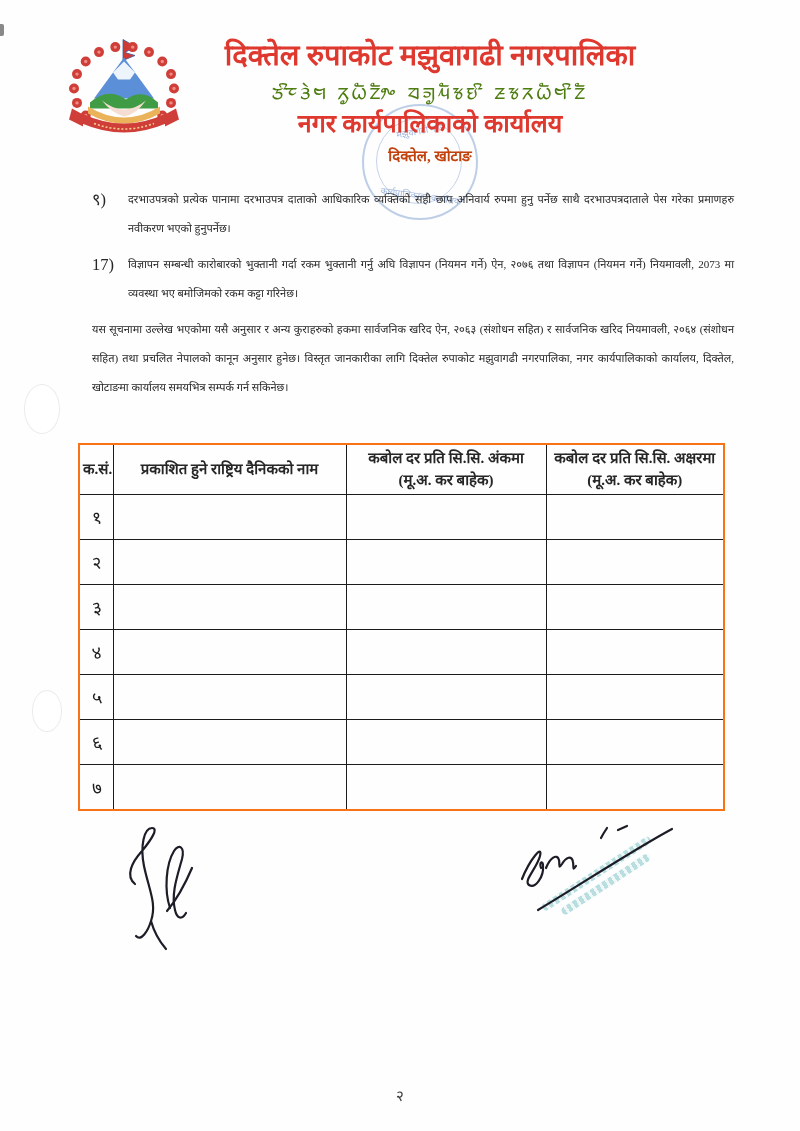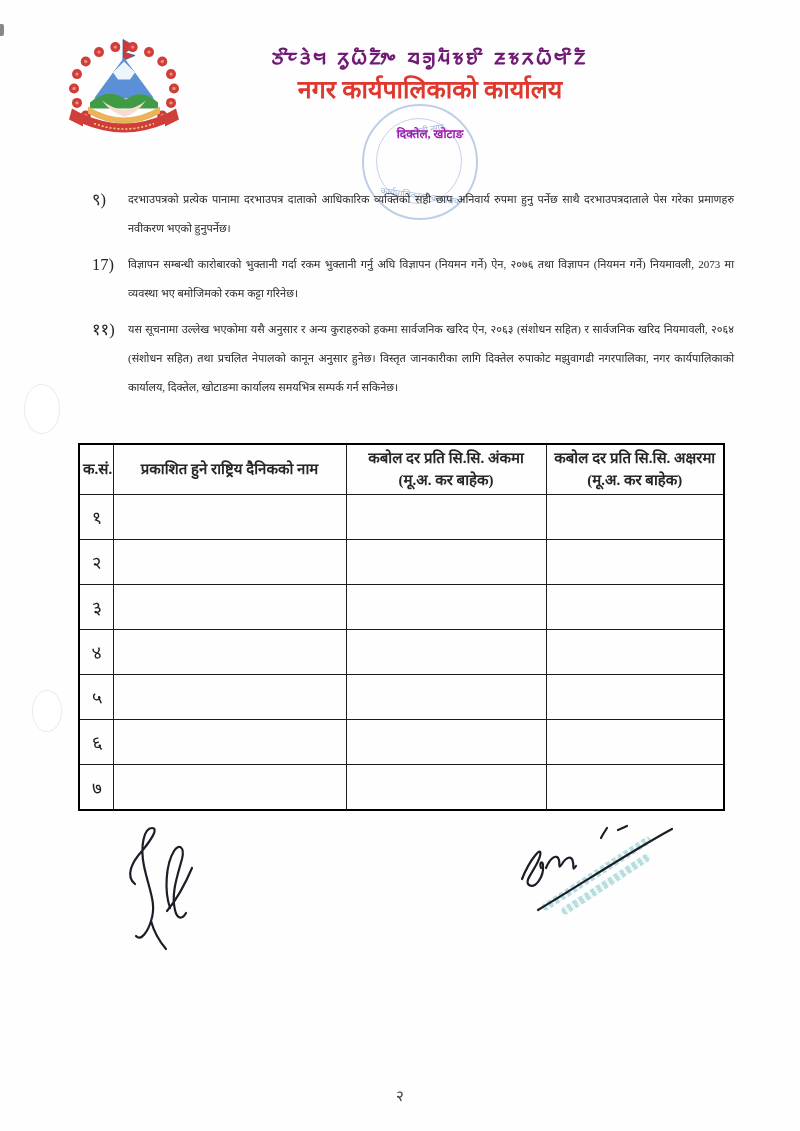--- a/index.html
+++ b/index.html
@@ -6,43 +6,43 @@
   .sheet{
     position:relative;width:800px;height:1131px;margin:0 auto;
     background:#fefefe;overflow:hidden;
     font-family:"Liberation Serif","DejaVu Serif",serif;
     color:#262626;
   }
   
   .emblem{position:absolute;left:64px;top:38px;width:120px;height:106px;}
   .head-text{position:absolute;left:160px;top:38px;width:540px;text-align:center;}
   .title-main{font-size:29px;font-weight:bold;color:#df382e;line-height:1.2;}
-  .title-kirat{font-size:23px;font-weight:bold;color:#701a75;letter-spacing:3px;margin-top:5px;line-height:1.2;}
+  .title-kirat{font-size:23px;font-weight:normal;color:#4d7c0f;letter-spacing:3px;margin-top:5px;line-height:1.2;}
   .title-office{font-size:25px;font-weight:bold;color:#df382e;margin-top:4px;line-height:1.2;}
-  .title-addr{font-size:12px;font-weight:bold;color:#a21caf;margin-top:20px;}
+  .title-addr{font-size:15px;font-weight:bold;color:#c2410c;margin-top:6px;}
   
   .stamp{position:absolute;left:362px;top:104px;width:112px;height:112px;border-radius:50%;
          border:2px solid rgba(100,140,200,.42);z-index:0;}
   .stamp .inner{position:absolute;left:12px;top:12px;width:84px;height:84px;border-radius:50%;
          border:1px solid rgba(100,140,200,.38);}
   .stamp .arc-top{position:absolute;left:0;right:0;top:18px;text-align:center;font-size:9px;
          color:rgba(80,120,190,.55);transform:rotate(-10deg);}
   .stamp .arc-bottom{position:absolute;left:0;right:0;bottom:16px;text-align:center;font-size:9px;
          color:rgba(80,120,190,.55);transform:rotate(8deg);}
   .head-text, .clauses{position:absolute;z-index:2;}
   
   .clauses{left:92px;top:185px;width:642px;}
   .clause{display:flex;margin-bottom:7px;}
   .clause-num{flex:0 0 36px;font-size:16.5px;line-height:29px;}
   .clause-text{flex:1;font-size:11px;line-height:29px;text-align:justify;}
   
   .rate-table{position:absolute;left:78px;top:443px;border-collapse:collapse;table-layout:fixed;
               width:645px;z-index:2;}
   .rate-table th,.rate-table td{border:1.5px solid #1c1c1c;padding:0 3px;vertical-align:middle;}
-  .rate-table{border:2px solid #000000;}
+  .rate-table{border:2px solid #f97316;}
   .rate-table th{height:49px;font-size:15px;font-weight:600;text-align:center;line-height:1.45;}
   .rate-table td{height:44px;font-size:17px;}
   .serial-cell{text-align:center;}
   .serial{display:inline-block;transform:rotate(-13deg);font-size:18px;color:#1e1e1e;}
   
   .sig{position:absolute;z-index:3;}
   .teal-stamp{position:absolute;left:538px;top:868px;width:128px;transform:rotate(-33deg);z-index:2;}
   .teal-line{height:8px;border-radius:4px;margin-bottom:6px;
      background:repeating-linear-gradient(90deg,rgba(70,170,175,.38) 0 4px,rgba(70,170,175,.08) 4px 7px);}
   .teal-line.l2{width:104px;margin-left:14px;}
@@ -113,36 +113,36 @@
     <path d="M30,85 Q60,96 90,85" stroke="rgba(255,235,160,0.85)" stroke-width="1.6" fill="none" stroke-dasharray="2,2"></path>
   </svg>
 
   <div class="stamp">
     <div class="inner"></div>
     <div class="arc-top">मझुवागढी नगर</div>
     <div class="arc-bottom">कार्यपालिकाको कार्यालय</div>
   </div>
 
   <div class="head-text">
+    <div class="title-main">दिक्तेल रुपाकोट मझुवागढी नगरपालिका</div>
     <div class="title-kirat">ᤍᤡᤰᤋᤧᤗ ᤖᤢᤐᤠᤁᤥᤴ ᤔᤈᤢᤘᤠᤃᤎᤡ ᤏᤃᤖᤐᤠᤗᤡᤁᤠ</div>
     <div class="title-office">नगर कार्यपालिकाको कार्यालय</div>
     <div class="title-addr">दिक्तेल, खोटाङ</div>
   </div>
 
   <div class="clauses">
     <div class="clause">
       <div class="clause-num">९)</div>
       <div class="clause-text">दरभाउपत्रको प्रत्येक पानामा दरभाउपत्र दाताको आधिकारिक व्यक्तिको सही छाप अनिवार्य रुपमा हुनु पर्नेछ साथै दरभाउपत्रदाताले पेस गरेका प्रमाणहरु नवीकरण भएको हुनुपर्नेछ।</div>
     </div>
     <div class="clause">
       <div class="clause-num">17)</div>
       <div class="clause-text">विज्ञापन सम्बन्धी कारोबारको भुक्तानी गर्दा रकम भुक्तानी गर्नु अघि विज्ञापन (नियमन गर्ने) ऐन, २०७६ तथा विज्ञापन (नियमन गर्ने) नियमावली, 2073 मा व्यवस्था भए बमोजिमको रकम कट्टा गरिनेछ।</div>
     </div>
     <div class="clause">
-      <div class="clause-num">११)</div>
       <div class="clause-text">यस सूचनामा उल्लेख भएकोमा यसै अनुसार र अन्य कुराहरुको हकमा सार्वजनिक खरिद ऐन, २०६३ (संशोधन सहित) र सार्वजनिक खरिद नियमावली, २०६४ (संशोधन सहित) तथा प्रचलित नेपालको कानून अनुसार हुनेछ। विस्तृत जानकारीका लागि दिक्तेल रुपाकोट मझुवागढी नगरपालिका, नगर कार्यपालिकाको कार्यालय, दिक्तेल, खोटाङमा कार्यालय समयभित्र सम्पर्क गर्न सकिनेछ।</div>
     </div>
   </div>
 
   <table class="rate-table">
     <colgroup>
       <col style="width:34px">
         <col style="width:233px">
         <col style="width:200px">
         <col style="width:178px">

